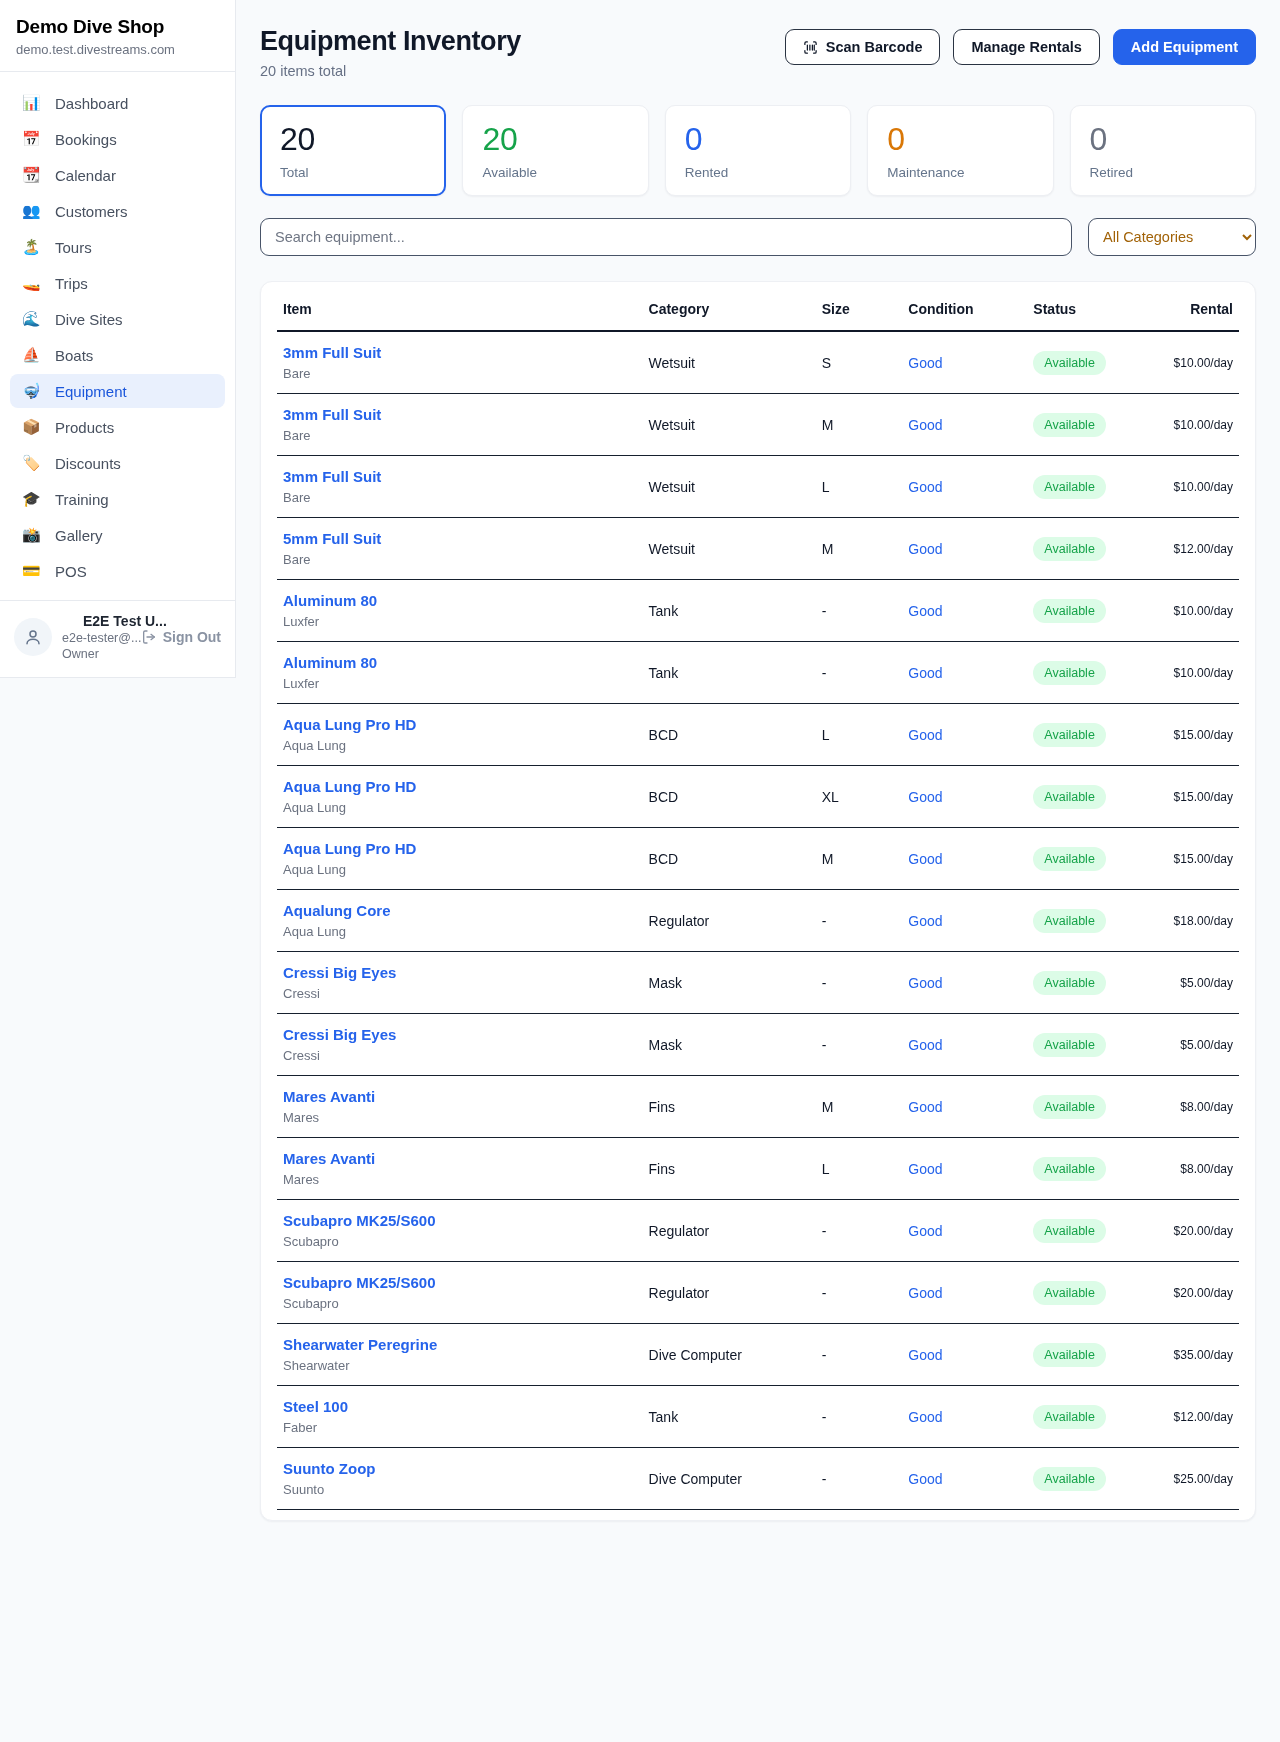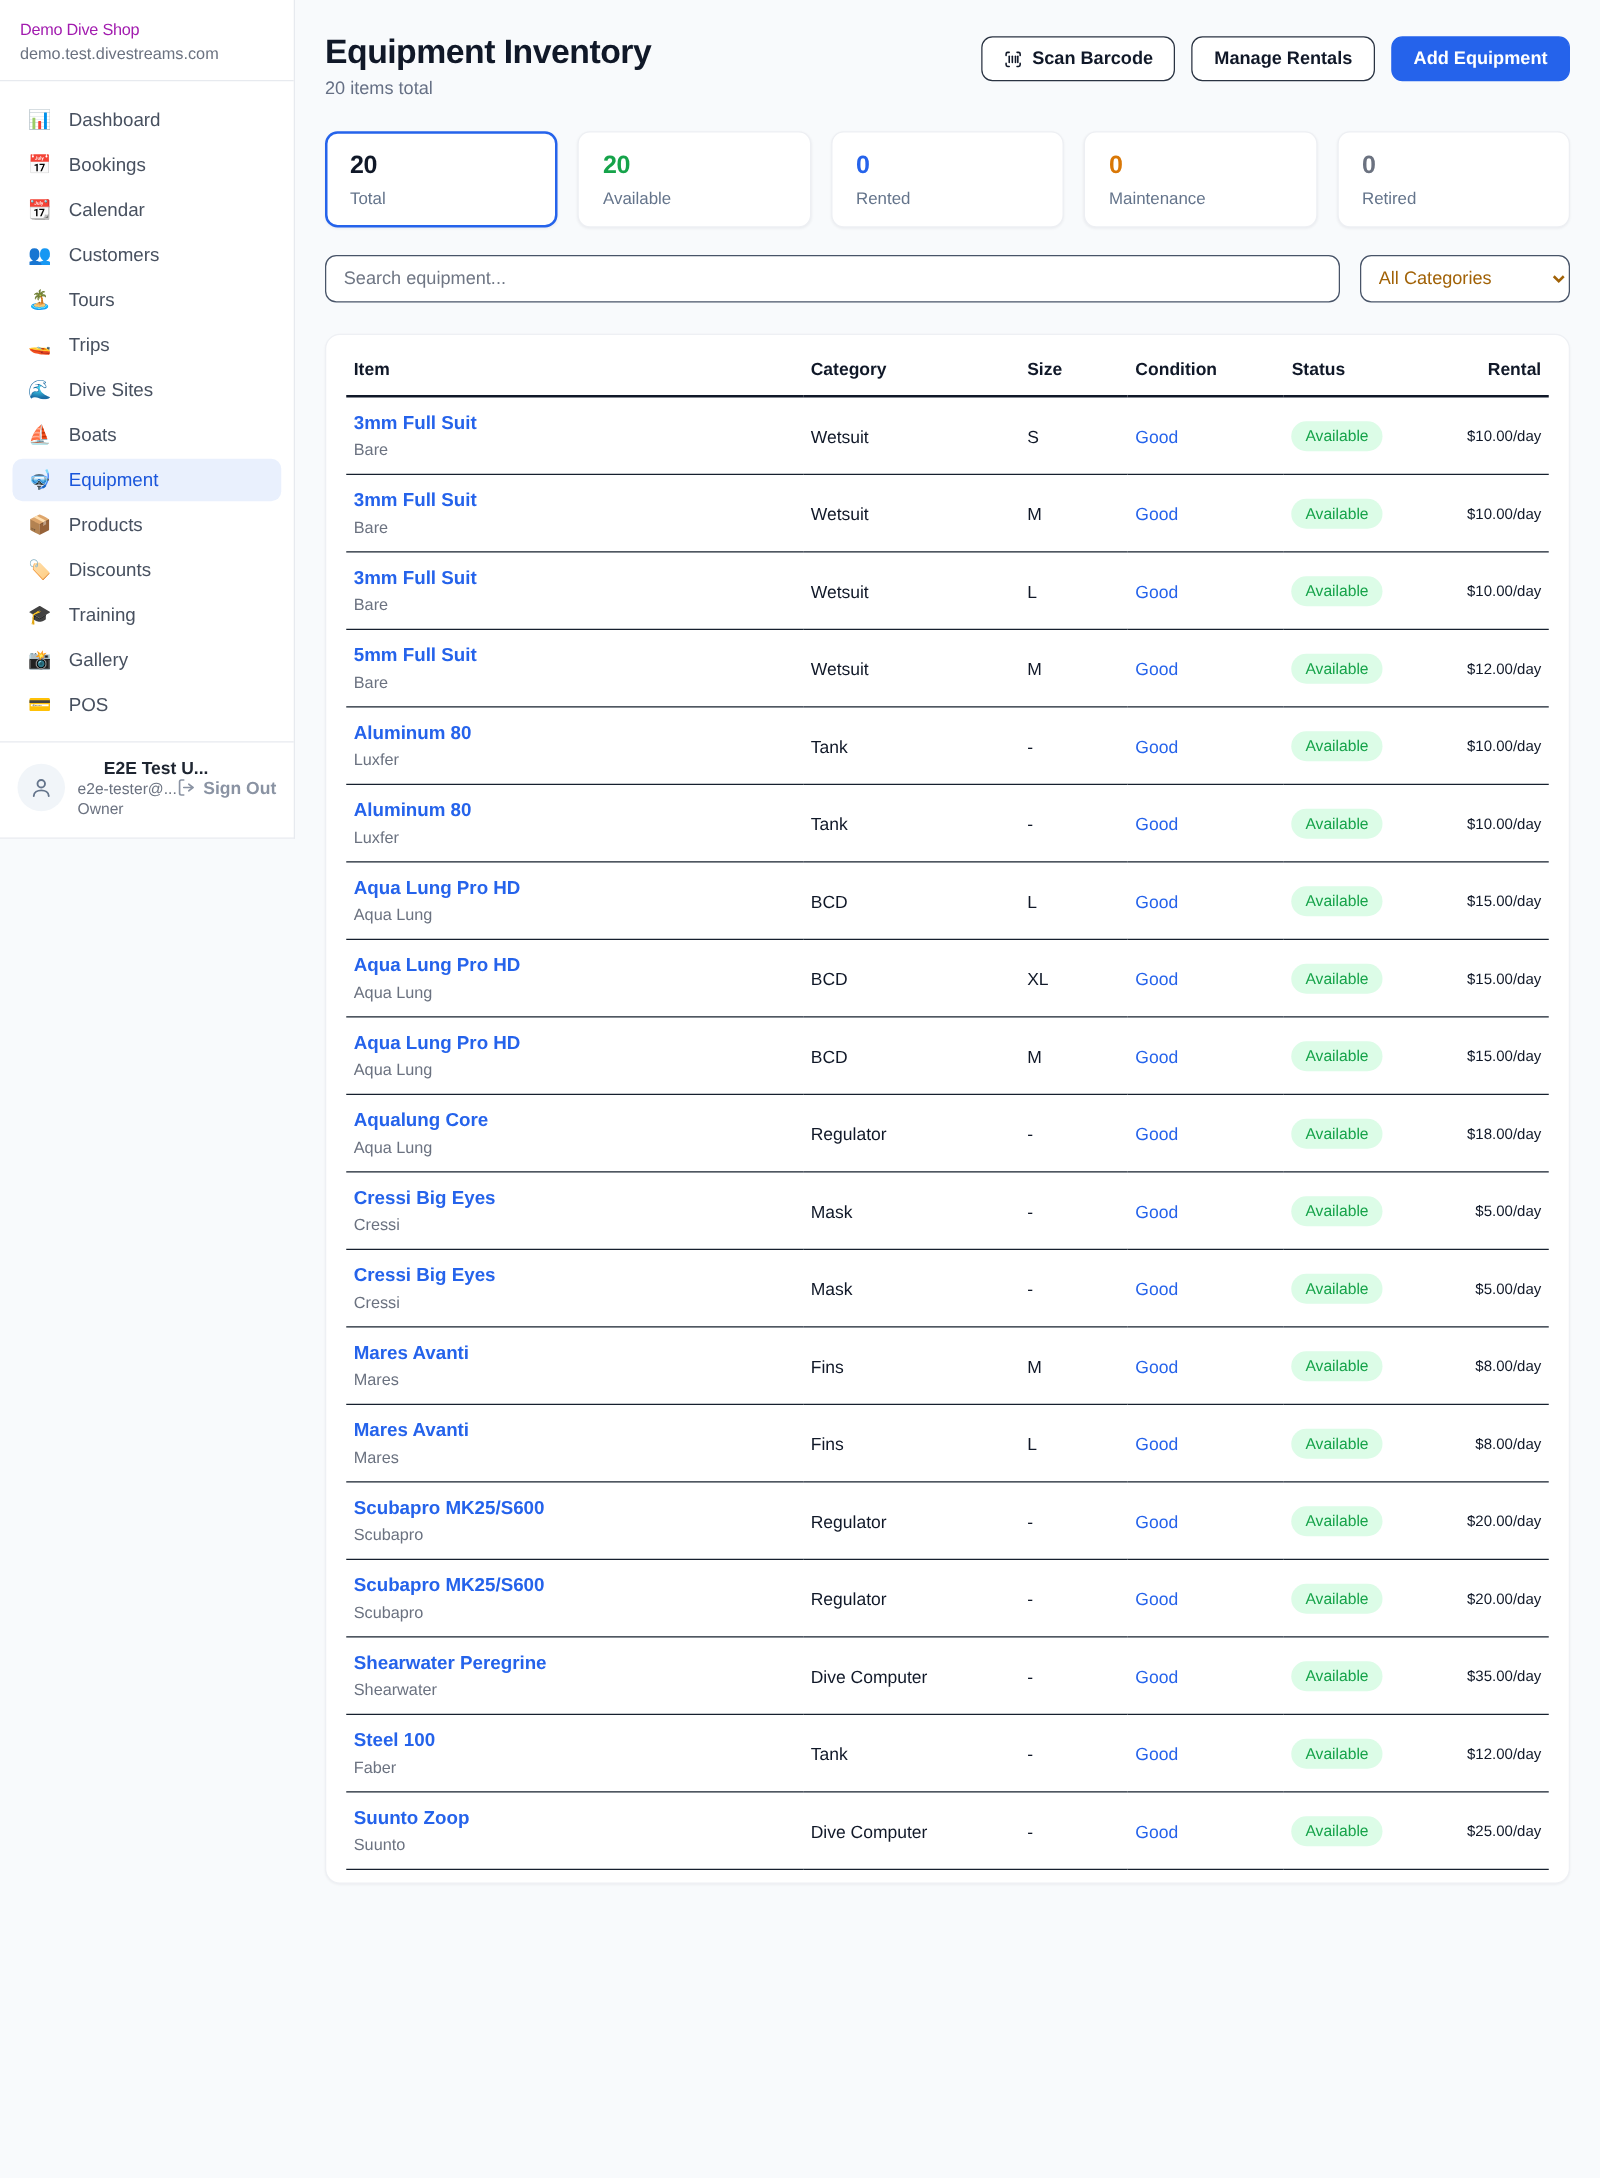--- a/index.html
+++ b/index.html
@@ -14,21 +14,21 @@
 
   
   .sidebar {
     width: 236px; flex: 0 0 236px;
     background: #ffffff;
     border-right: 1px solid #e7eaef;
     border-bottom: 1px solid #e7eaef;
     padding-bottom: 4px;
   }
   .brand { padding: 16px 16px 14px; }
-  .brand-name { font-size: 13px; font-weight: 400; color: #a21caf; letter-spacing: -0.2px; }
+  .brand-name { font-size: 19px; font-weight: 700; color: #000000; letter-spacing: -0.2px; }
   .brand-domain { font-size: 13px; color: #6b7280; margin-top: 4px; }
   .sidebar-divider { border: none; border-top: 1px solid #e7eaef; }
   .nav { padding: 14px 10px 10px; }
   .nav-item {
     display: flex; align-items: center; gap: 13px;
     padding: 8px 12px; margin-bottom: 2px;
     border-radius: 8px; cursor: pointer;
     font-size: 15px; color: #47505f;
   }
   .nav-item .nav-icon { width: 20px; font-size: 15px; text-align: center; flex: 0 0 20px; }
@@ -67,21 +67,21 @@
   }
   .btn-primary { background: #2563eb; border-color: #2563eb; color: #ffffff; }
 
   
   .stats { display: grid; grid-template-columns: repeat(5, 1fr); gap: 16px; margin-bottom: 22px; }
   .stat-card {
     background: #ffffff; border: 1px solid #edeff3; border-radius: 10px;
     padding: 15px 19px; box-shadow: 0 1px 2px rgba(16,24,40,.05);
   }
   .stat-card.selected { border: 2px solid #2563eb; padding: 14px 18px; }
-  .stat-value { font-size: 20px; font-weight: 700; letter-spacing: -0.3px; }
+  .stat-value { font-size: 32px; font-weight: 400; letter-spacing: -0.3px; }
   .stat-label { font-size: 13.5px; color: #64748b; margin-top: 7px; }
 
   
   .filter-row { display: flex; gap: 16px; margin-bottom: 25px; }
   .search-input {
     flex: 1; font-family: inherit; font-size: 14.5px; color: #101828;
     padding: 10px 14px; border: 1px solid #485468; border-radius: 9px;
     background: #ffffff; outline: none;
   }
   .search-input::placeholder { color: #6f7684; }

